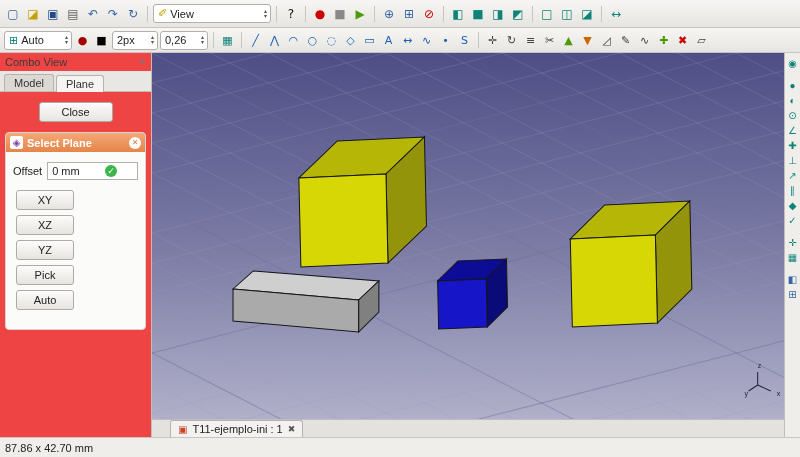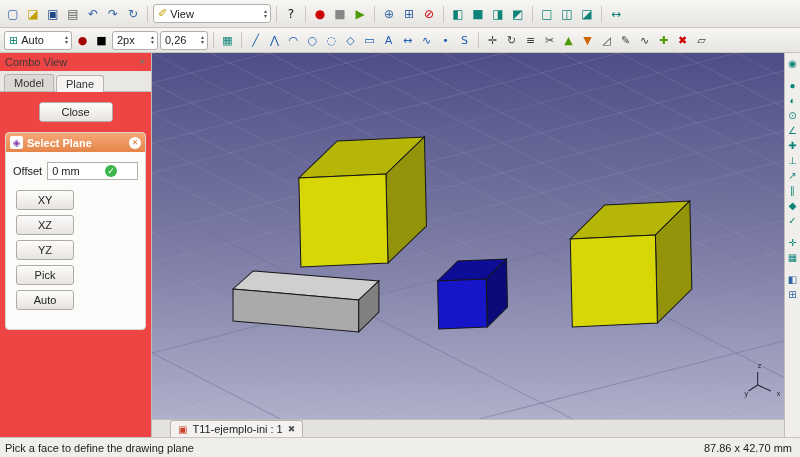--- a/index.html
+++ b/index.html
@@ -445,17 +445,16 @@
         <div class="snap-icon"><span style="color: rgb(14, 132, 121);">✛</span></div>
         <div class="snap-icon"><span style="color: rgb(14, 132, 121);">▦</span></div>
         <div class="vsep"></div>
         <div class="snap-icon"><span style="color: rgb(52, 101, 164);">◧</span></div>
         <div class="snap-icon"><span style="color: rgb(52, 101, 164);">⊞</span></div>
       </div>
 
   </div>
 
   <div class="statusbar">
-    <span>Pick a face to define the drawing plane</span>
     <span>87.86 x 42.70 mm</span>
   </div>
 
 </div>
 
 </body></html>

